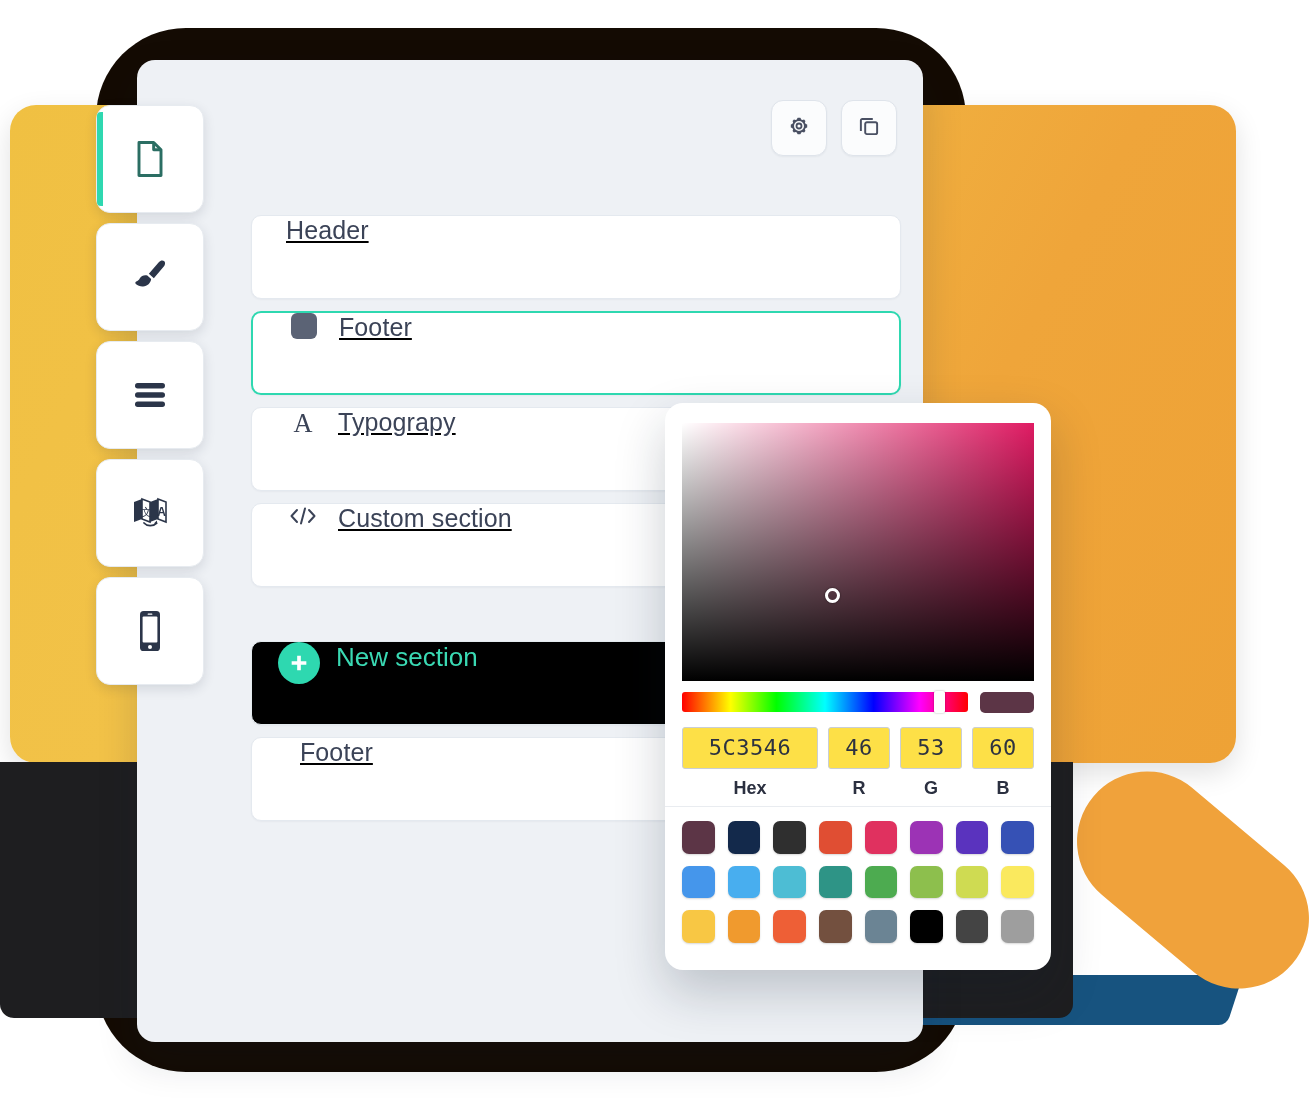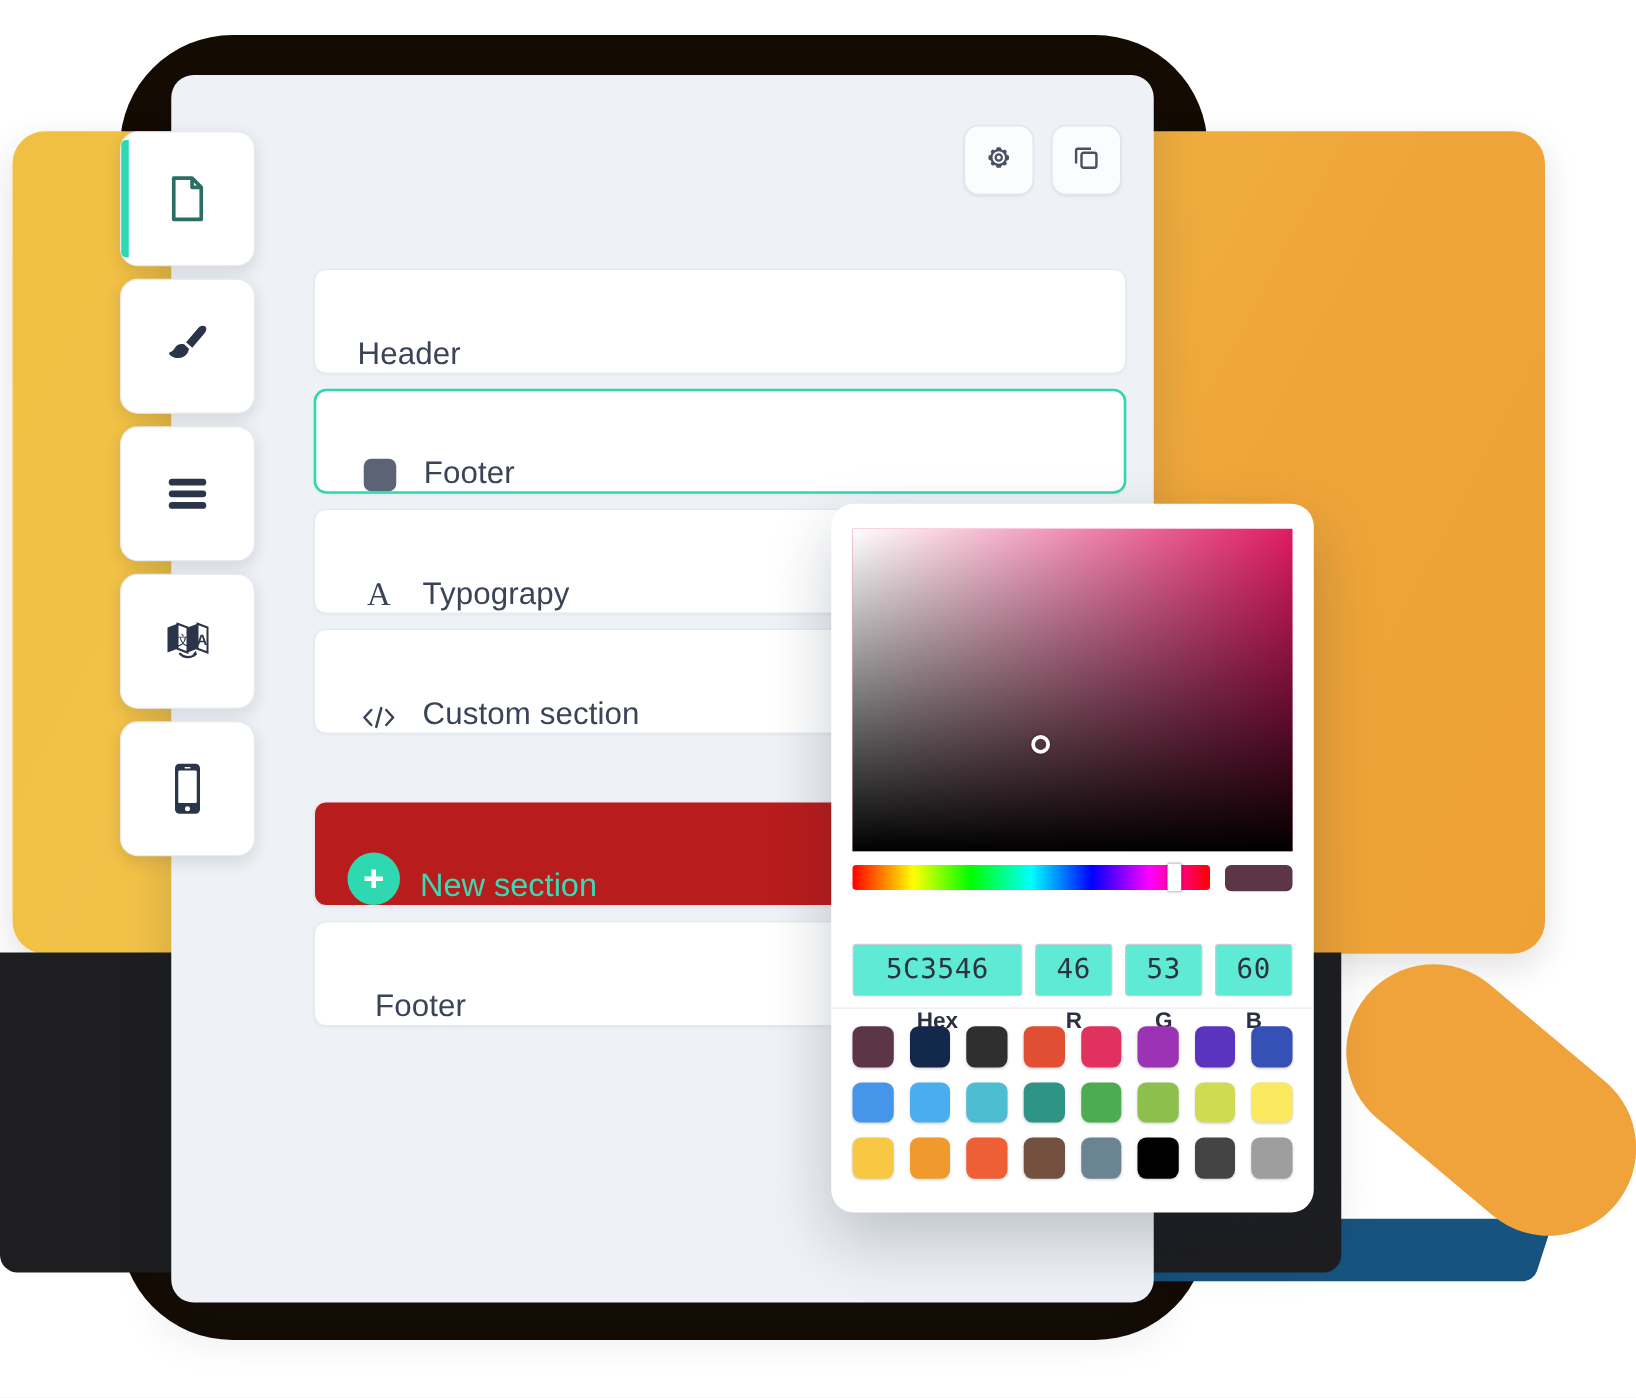--- a/index.html
+++ b/index.html
@@ -75,37 +75,38 @@
     border:1px solid #dfe4eb;display:flex;align-items:center;justify-content:center;
     cursor:pointer;box-sizing:border-box;
     box-shadow:0 1px 2px rgba(20,30,50,.05);
   }
 
   
   .rows{position:absolute;left:114px;top:155px;width:650px;}
   .row{
     height:84px;background:#ffffff;border-radius:10px;
     border:1px solid #e4e9ef;box-sizing:border-box;
-    display:flex;align-items:flex-end;padding-left:34px;gap:18px;
+    display:flex;align-items:flex-start;padding-left:34px;gap:18px;
     margin-bottom:12px;cursor:pointer;
     box-shadow:0 1px 2px rgba(20,30,50,.04);
+    text-decoration:underline;
   }
   .row.selected{border:2px solid #2ed8b0;}
   .row-label{
     font-size:25px;color:#3b4357;letter-spacing:.1px;
   }
   .row .icon-box{width:34px;display:flex;align-items:center;justify-content:center;}
   .color-chip{
     width:26px;height:26px;border-radius:6px;background:#5b6375;
   }
 
   .spacer{height:42px;}
 
   .row.newsection{
-    background:#b91c1c;border:1px solid #e4ebef;
+    background:#000000;border:1px solid #e4ebef;
     padding-left:26px;gap:16px;
   }
   .plus-circle{
     width:42px;height:42px;border-radius:50%;background:#2ed8b0;
     display:flex;align-items:center;justify-content:center;flex:none;
   }
   .new-label{font-size:26px;color:#3ad9b3;}
 
   .row.footer .row-label{margin-left:14px;}
   .row.footer{padding-left:34px;}
@@ -151,25 +152,24 @@
   }
   .fields{
     position:absolute;left:17px;top:324px;width:352px;
     display:flex;gap:10px;
   }
   .field{display:flex;flex-direction:column;align-items:center;}
   .field.hex{width:136px;}
   .field.num{width:62px;}
   .field-input{
     width:100%;height:42px;border:1px solid #c9ced6;border-radius:3px;
-    box-sizing:border-box;background:#5eead4;
+    box-sizing:border-box;background:#fde047;
     font-family:"DejaVu Sans Mono", monospace;font-size:22px;color:#2d3240;
     text-align:center;line-height:40px;cursor:text;
     letter-spacing:.5px;
-    margin-top:28px;
   }
   .field-label{
     margin-top:9px;font-size:18px;color:#2b3040;font-weight:bold;
   }
   .field.hex .field-label{font-weight:bold;}
   .divider{
     position:absolute;left:0;top:403px;width:100%;height:1px;background:#e9ecf0;
   }
   .swatch-grid{
     position:absolute;left:17px;top:418px;width:352px;

